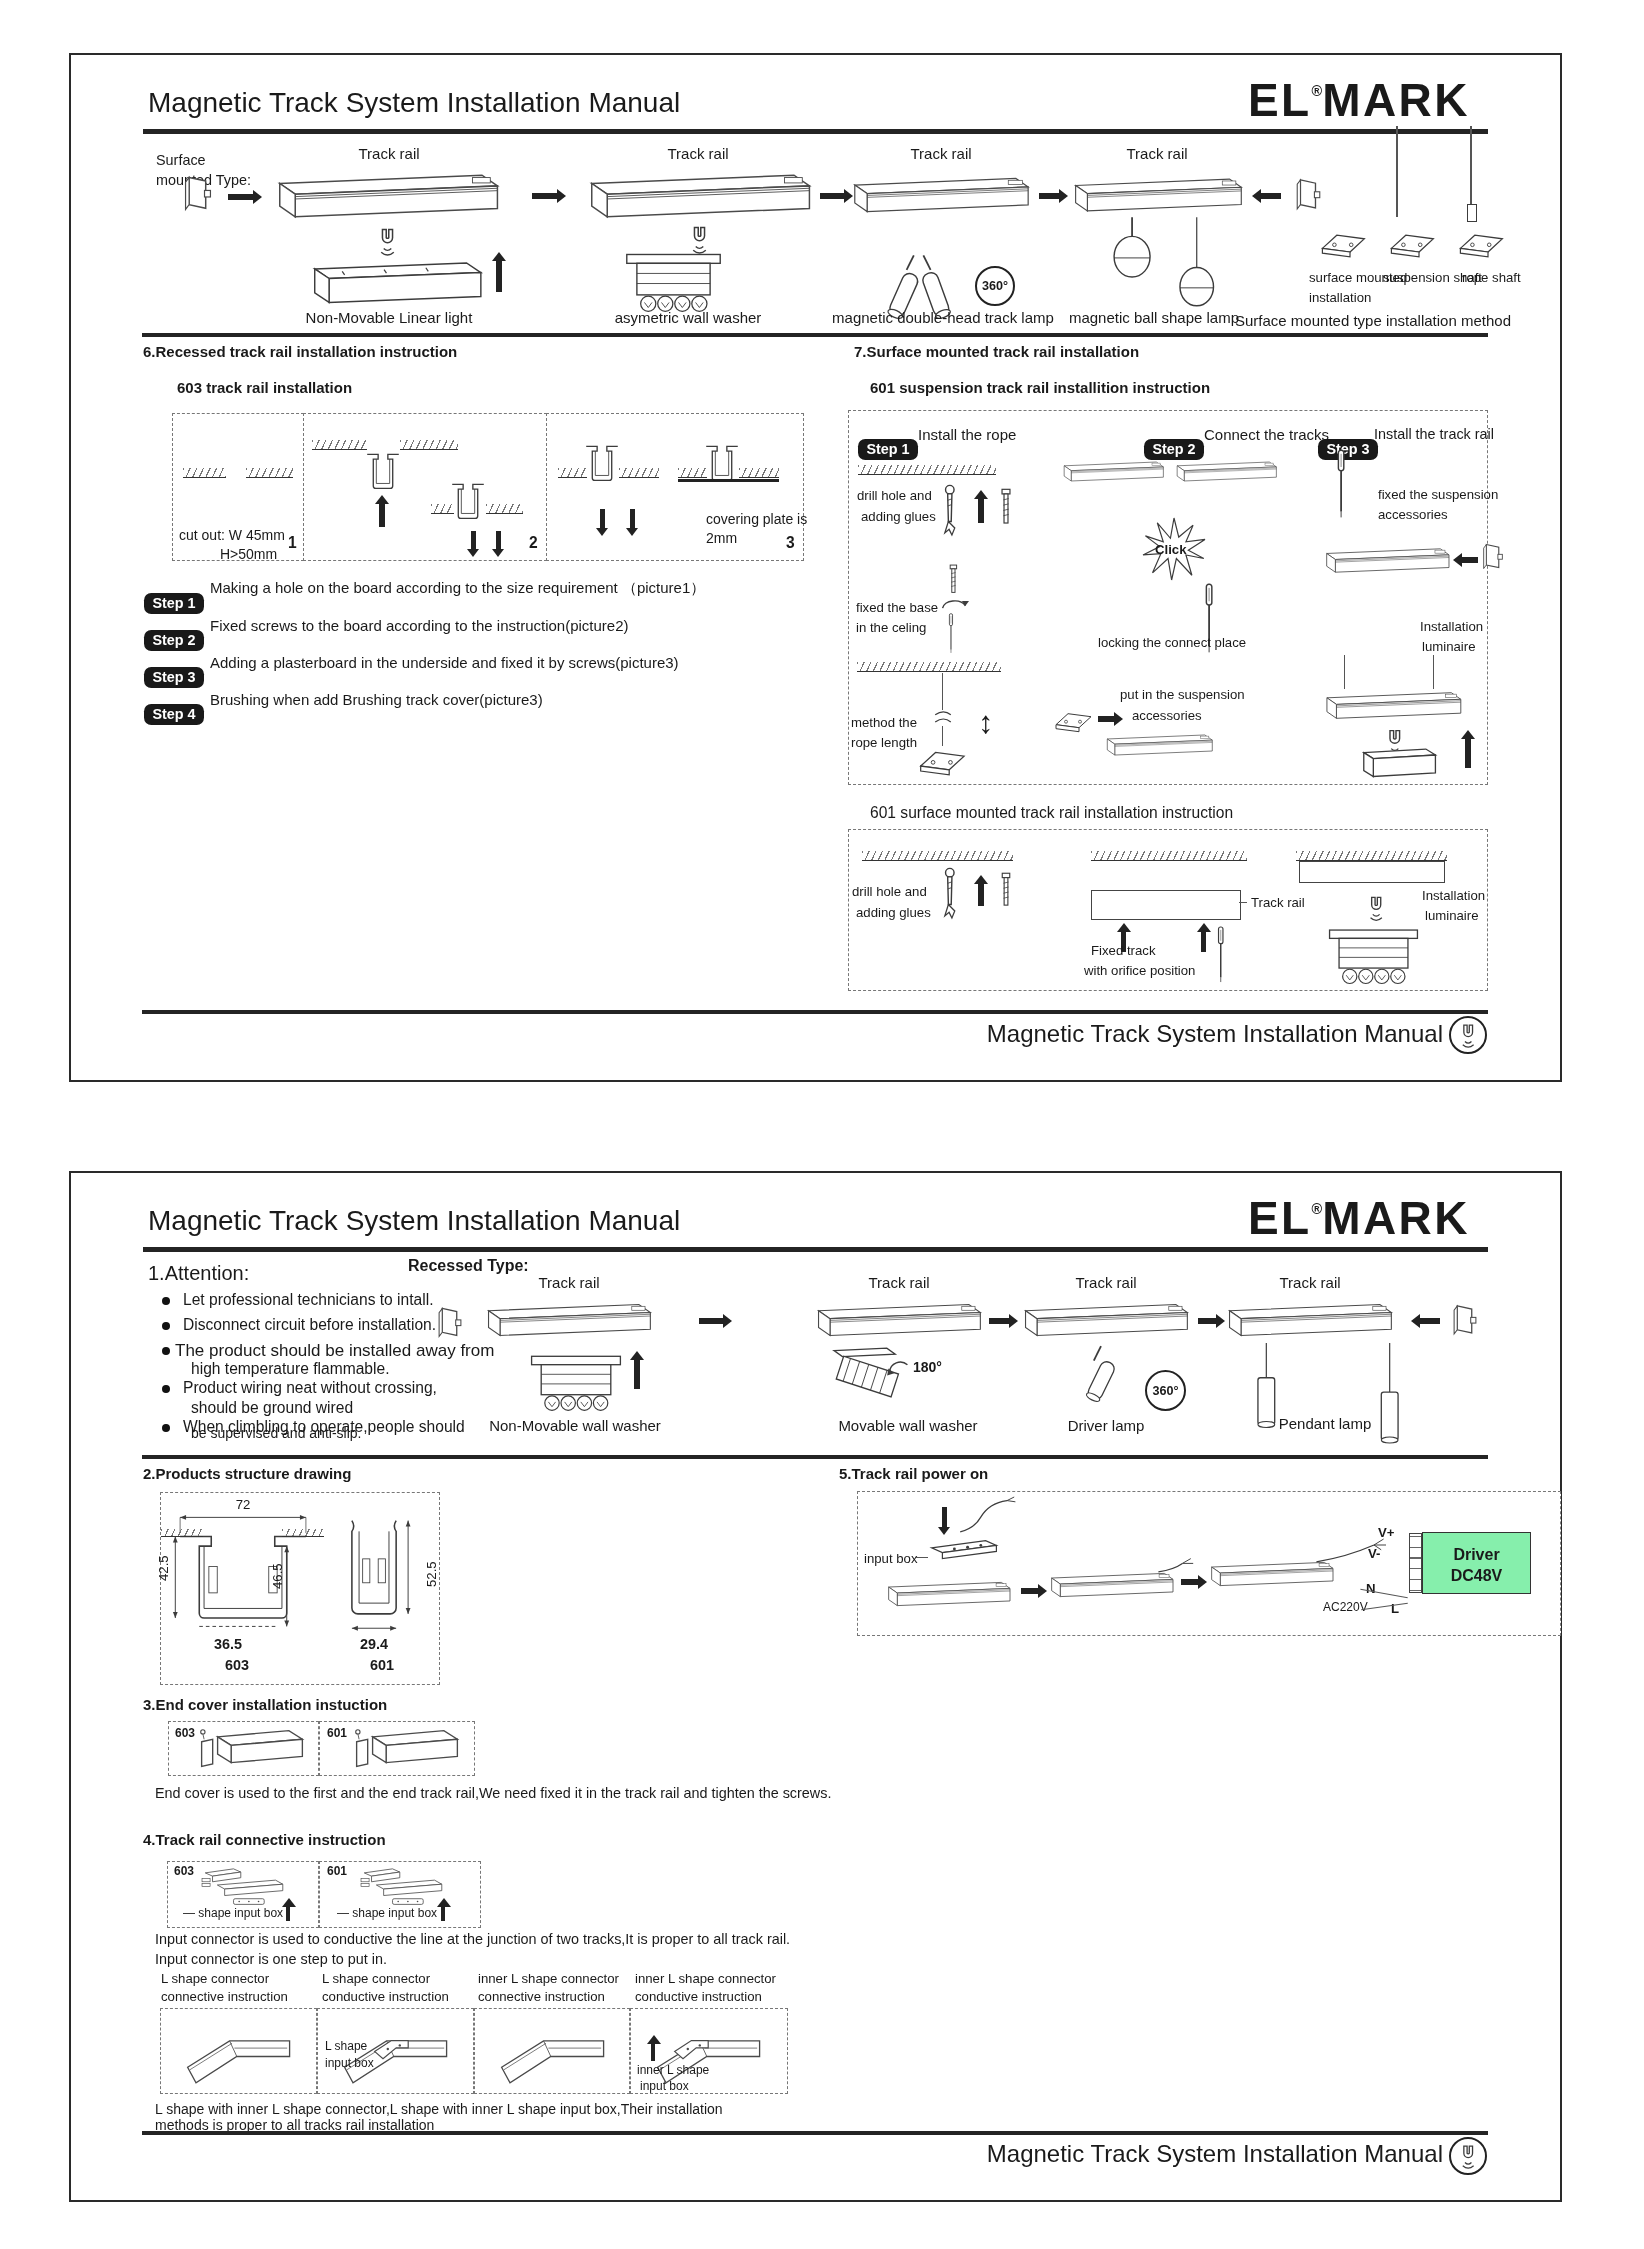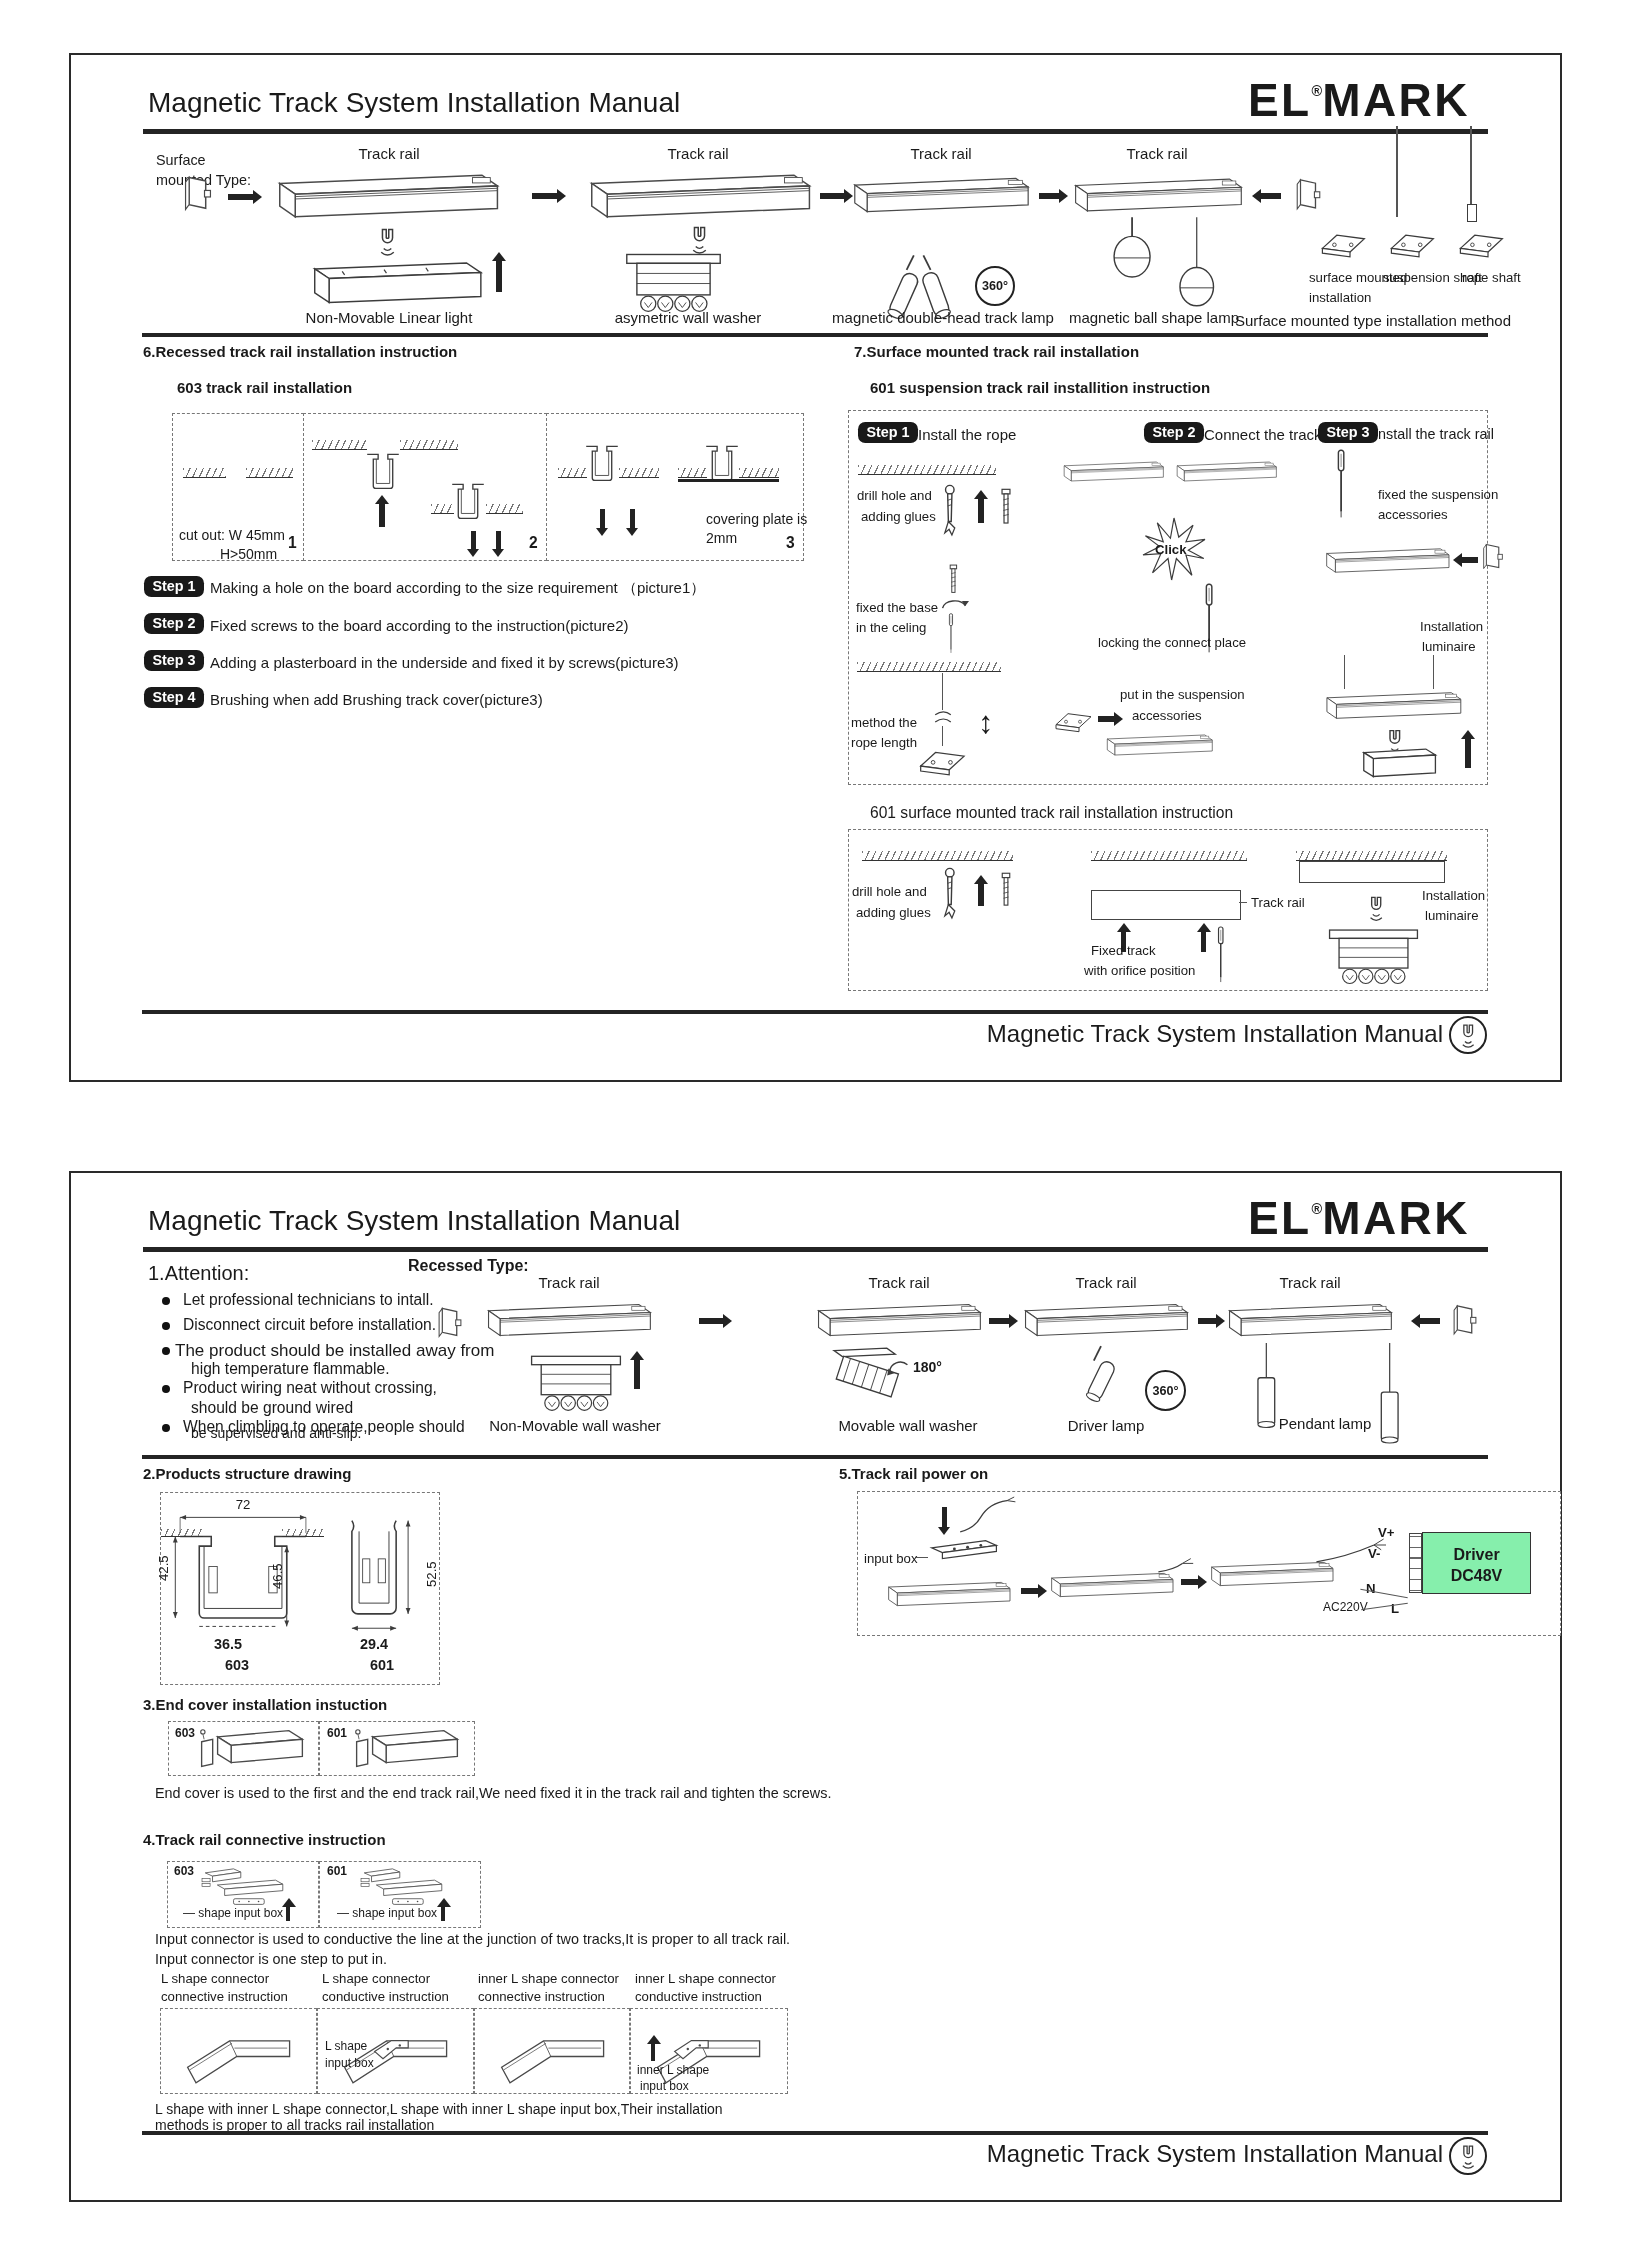--- a/index.html
+++ b/index.html
@@ -15,21 +15,21 @@
   .underline{position:absolute;height:4.8px;background:#242424;}
   .rule{position:absolute;height:4.2px;background:#242424;}
   .sect{font-size:15px;font-weight:bold;white-space:nowrap;}
   .sub{font-size:15px;font-weight:bold;white-space:nowrap;}
   .lbl{font-size:13.2px;white-space:nowrap;}
   .cap{font-size:15px;text-align:center;white-space:nowrap;}
   .note{font-size:14.4px;white-space:nowrap;}
   .num{font-size:15.6px;font-weight:bold;}
   .ctr{text-align:center;}
   .badge{position:absolute;background:#191919;color:#fff;font-weight:bold;font-size:14.4px;
-         padding:2.4px 8.4px;border-radius:7.2px;white-space:nowrap;}
+         padding:2.4px 8.4px;border-radius:7.2px;white-space:nowrap;margin-top:17px;}
   .steptext{position:absolute;font-size:15px;white-space:nowrap;text-align:right;}
   .dash{position:absolute;border:1.2px dashed #777;background:#fff;}
   .hatch{position:absolute;height:9px;border-bottom:1.8px solid #333;
          background:repeating-linear-gradient(115deg,#777 0 1.2px,transparent 1.2px 6px);}
   .ln{position:absolute;background:#555;}
   .aR{position:absolute;height:6px;background:#222;}
   .aR:after{content:"";position:absolute;left:100%;top:-4.2px;border-left:9.6px solid #222;
             border-top:7.2px solid transparent;border-bottom:7.2px solid transparent;}
   .aL{position:absolute;height:6px;background:#222;}
   .aL:before{content:"";position:absolute;right:100%;top:-4.2px;border-right:9.6px solid #222;

